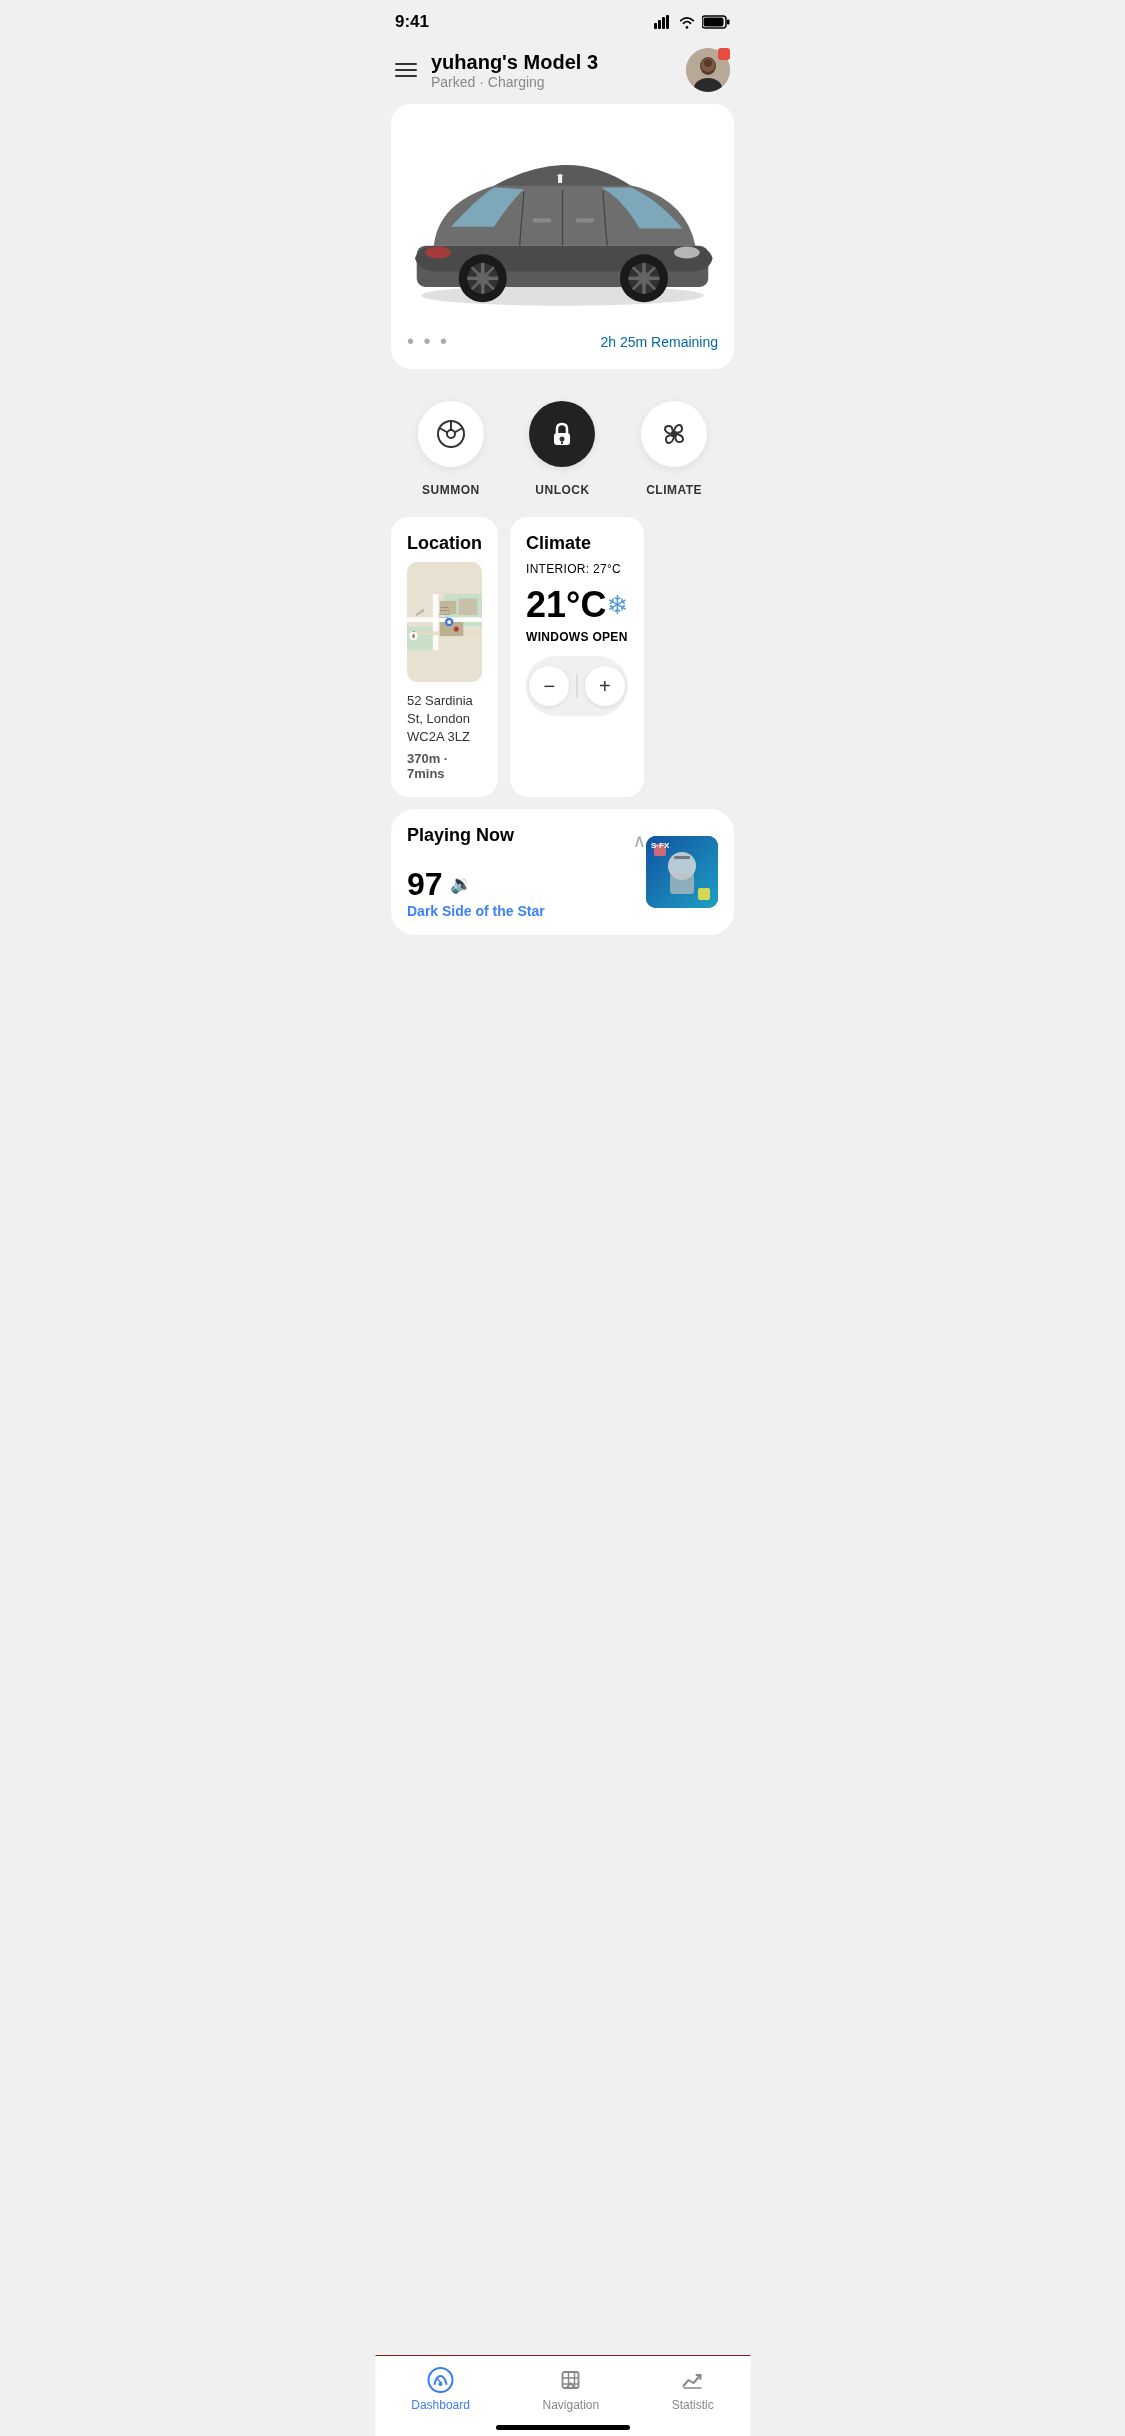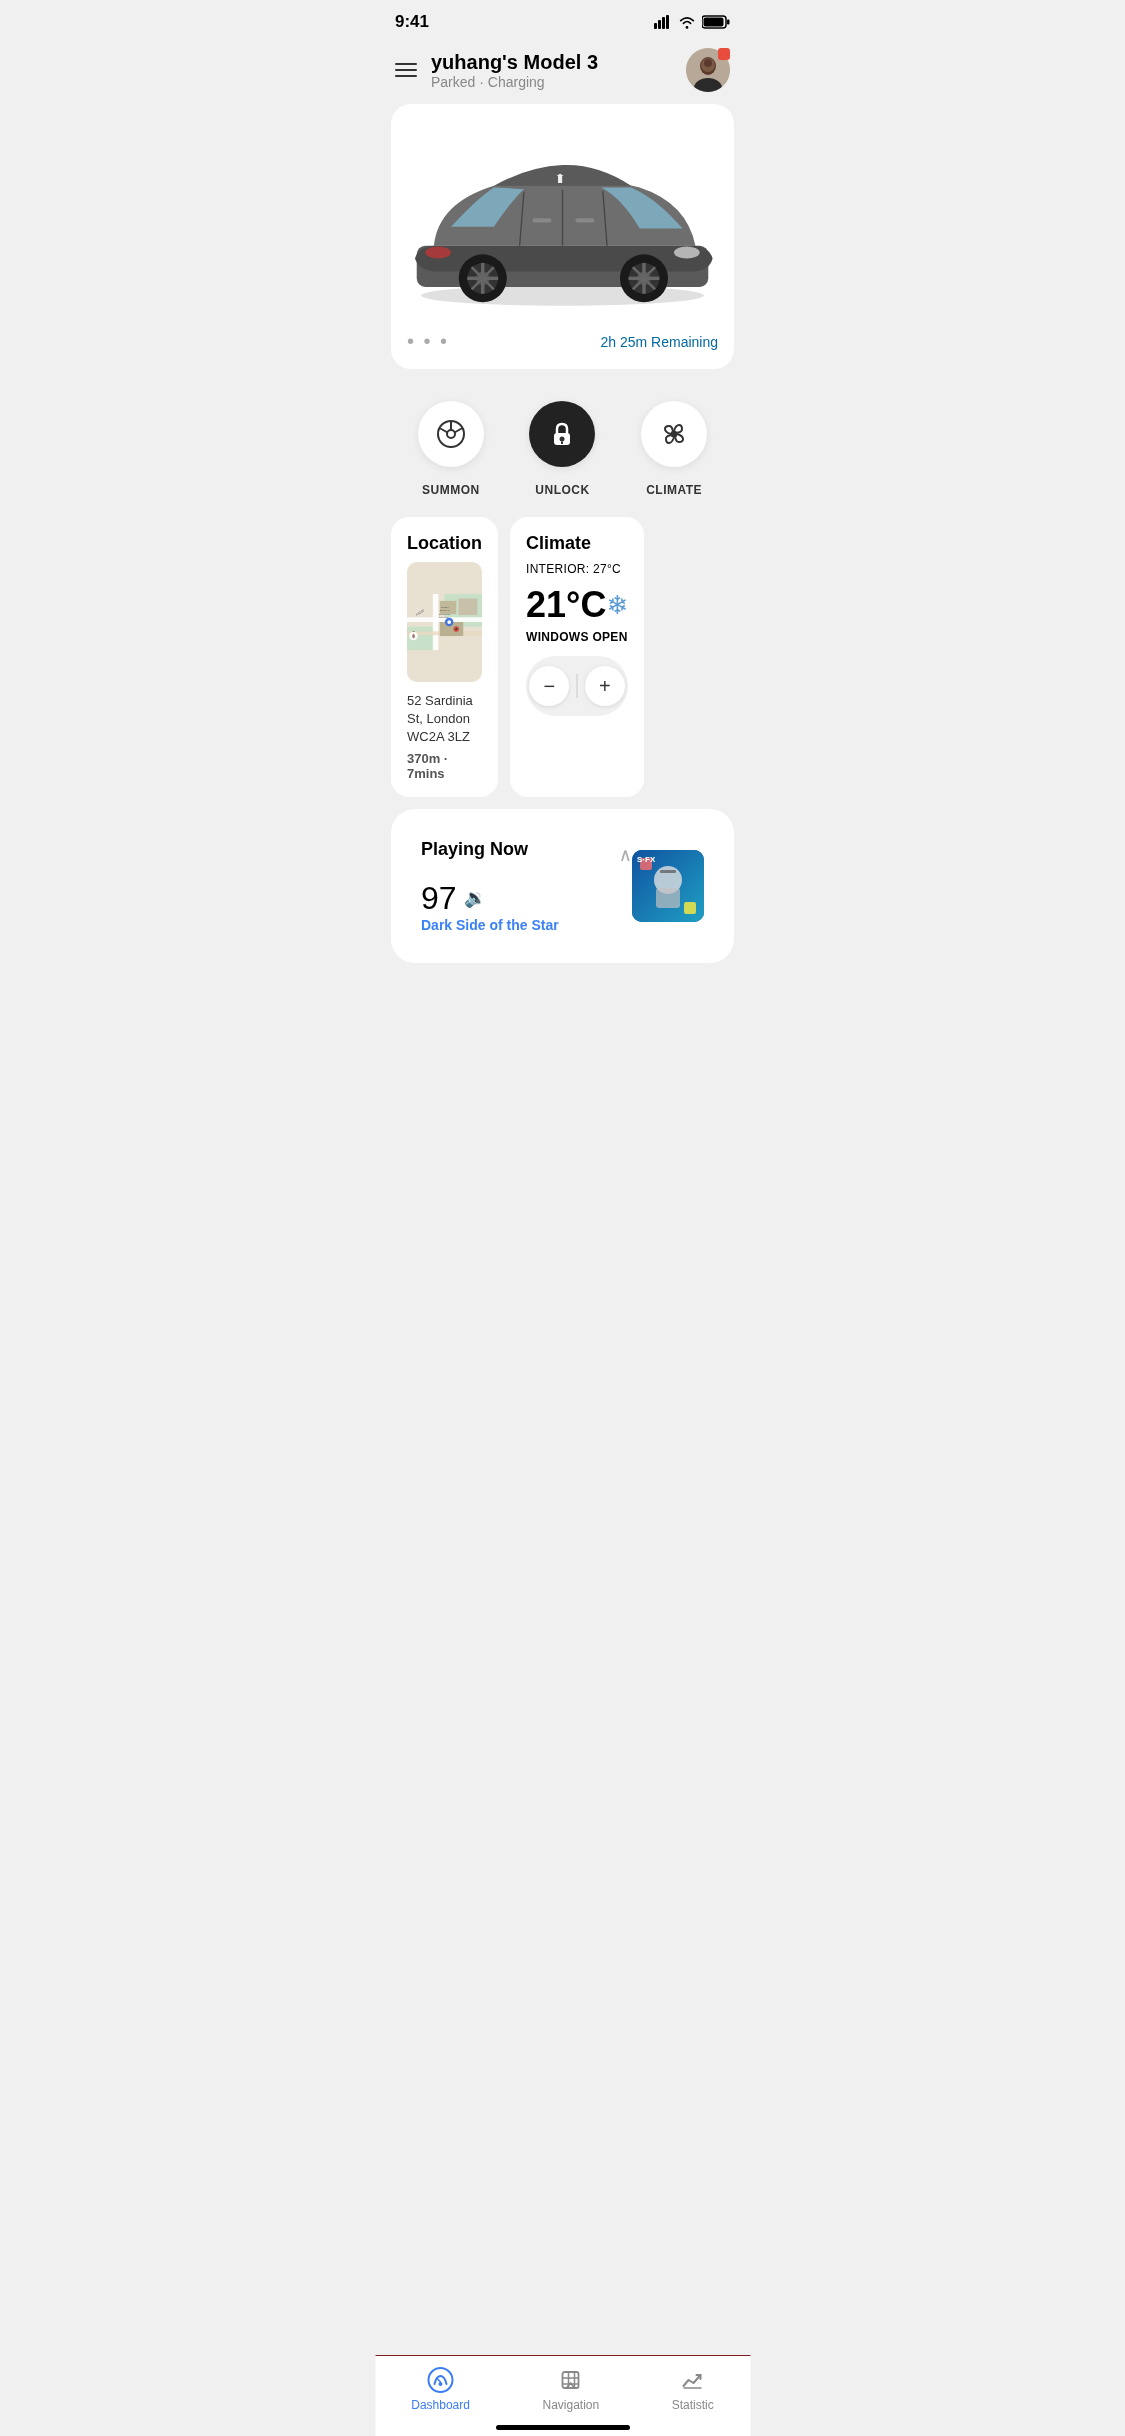--- a/index.html
+++ b/index.html
@@ -308,21 +308,21 @@
       height: 24px;
       background: #ddd;
     }
 
     
     .playing-card {
       grid-column: 1 / -1;
       display: flex;
       align-items: center;
       justify-content: space-between;
-      padding: 30px;
+      padding: 16px;
       border-radius: 24px;
     }
     .playing-title {
       font-size: 18px;
       font-weight: 700;
       margin-bottom: 12px;
     }
     .playing-chevron {
       color: #aaa;
       font-size: 18px;
@@ -332,21 +332,21 @@
       font-weight: 600;
       color: #3b82f6;
     }
     .playing-volume-row {
       display: flex;
       align-items: center;
       gap: 8px;
     }
     .playing-number {
       font-size: 32px;
-      font-weight: 400;
+      font-weight: 700;
       color: #000;
     }
     .volume-icon {
       font-size: 18px;
       color: #888;
     }
     .album-art {
       width: 72px;
       height: 72px;
       border-radius: 10px;

